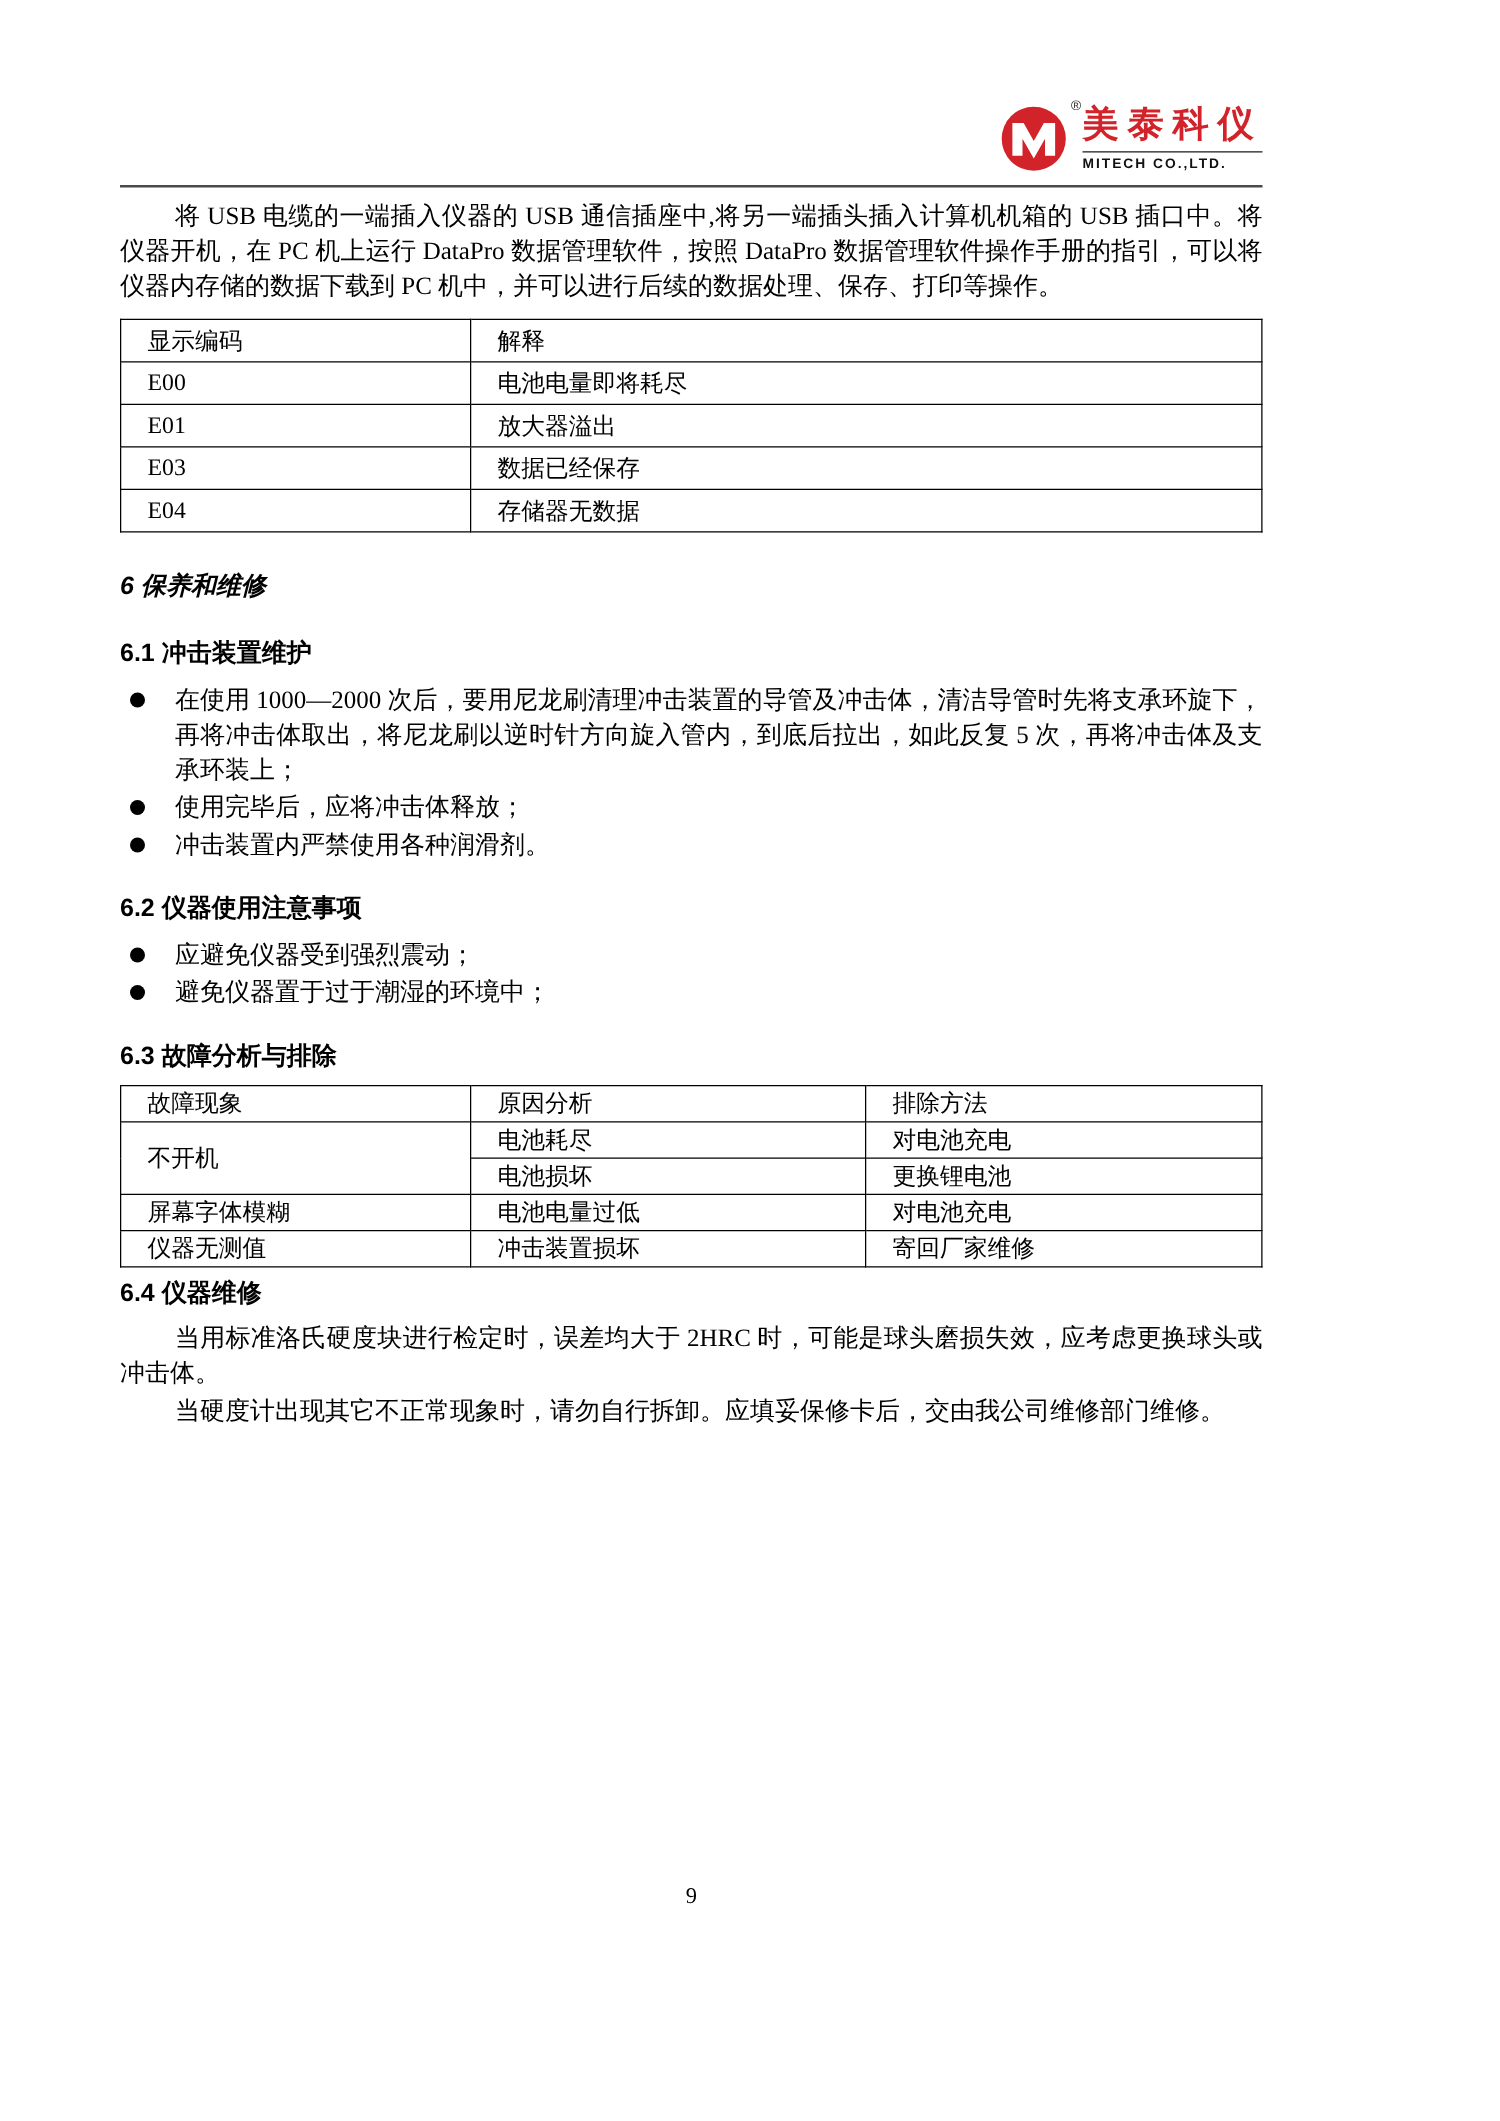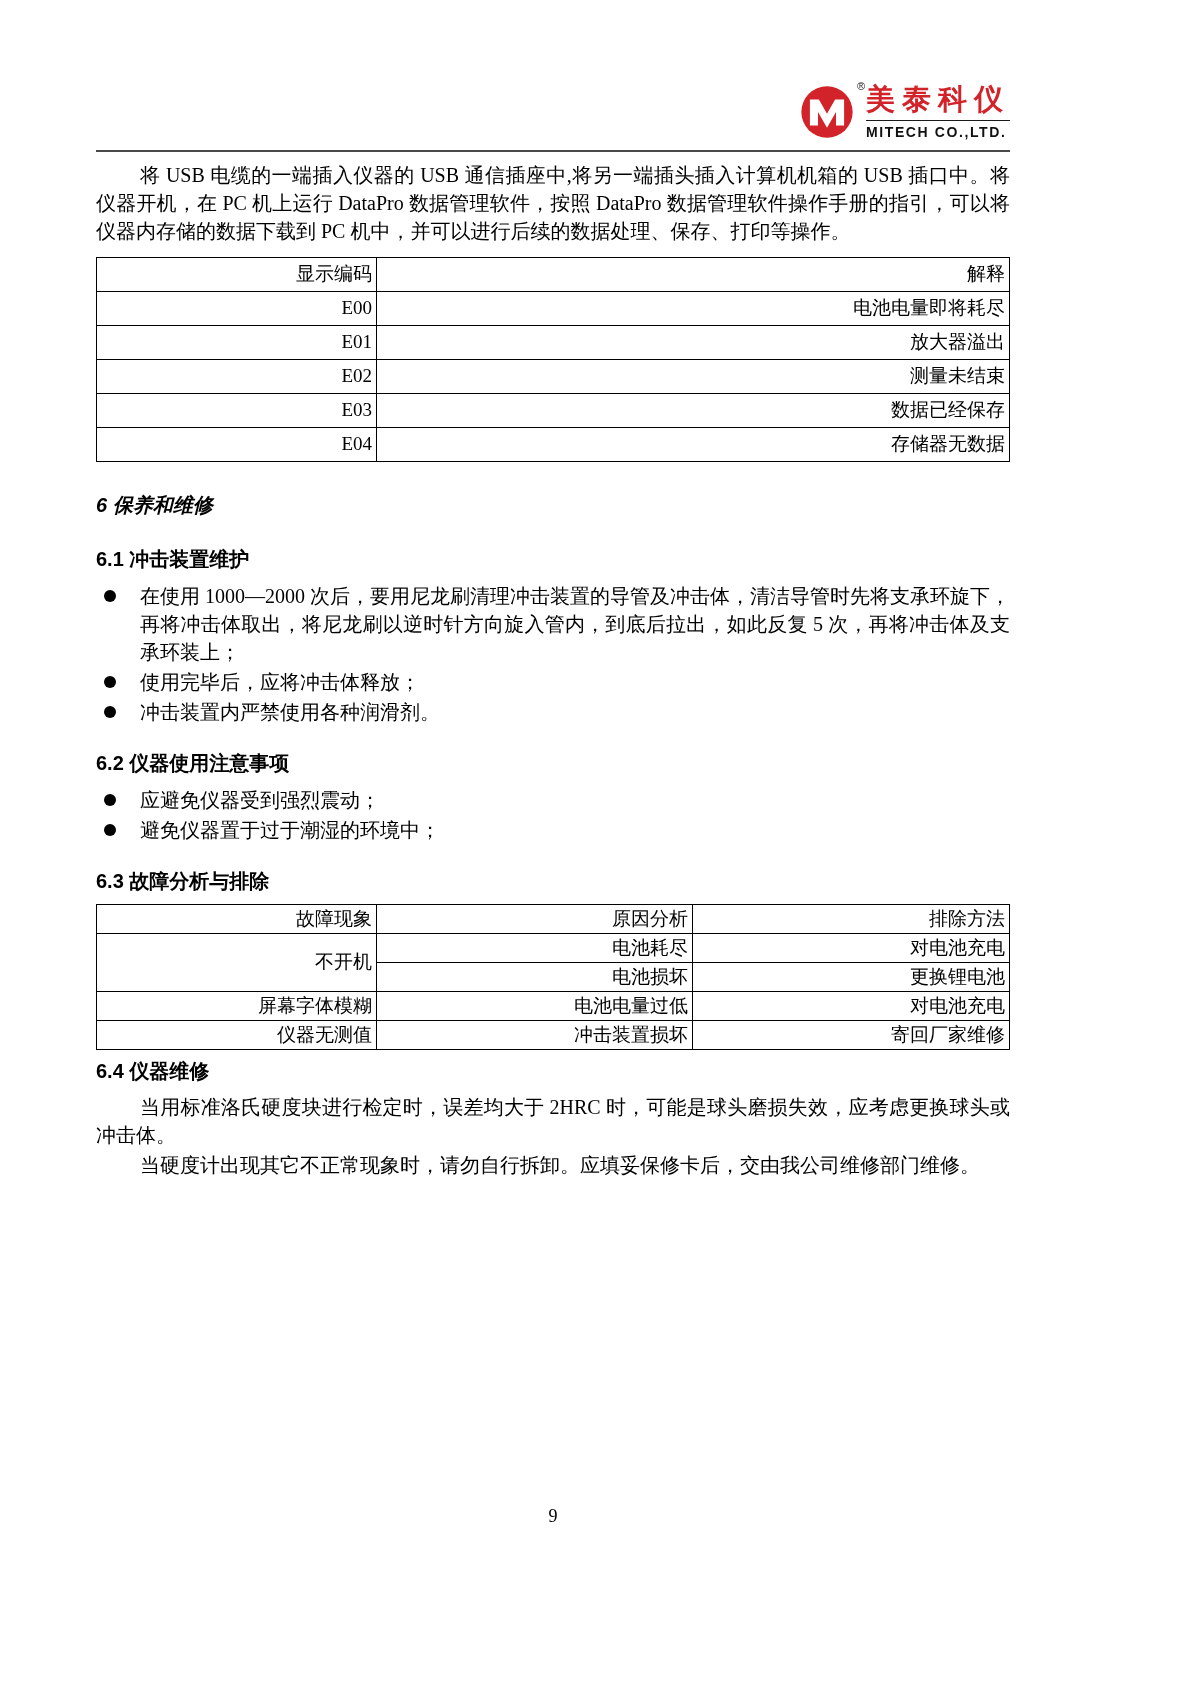--- a/index.html
+++ b/index.html
@@ -28,21 +28,21 @@
   }
   .logo-text { display: flex; flex-direction: column; }
   .brand {
     font-family: "Liberation Sans", "DejaVu Sans", sans-serif;
     font-weight: 700; font-size: 29px; line-height: 1.1;
     color: #d2232a; letter-spacing: 7px; white-space: nowrap;
   }
   .company {
     margin-top: 4px; padding-top: 3px; border-top: 1.5px solid #1a1a1a;
     font-family: "Liberation Sans", "DejaVu Sans", sans-serif;
-    font-weight: 700; font-size: 14px; letter-spacing: 1.6px;
+    font-weight: 700; font-size: 11px; letter-spacing: 1.6px;
     color: #111; white-space: nowrap;
   }
   .header-rule { margin-top: 10px; border-bottom: 2px solid #4a4a4a; }
 
   
   h2 {
     font-family: "Liberation Sans", "DejaVu Sans", sans-serif;
     font-size: 20px; font-weight: 700; color: #000; line-height: 1.3;
   }
   .h-513 { margin-top: 24px; }
@@ -67,22 +67,22 @@
   .dot {
     width: 12px; height: 12px; border-radius: 50%; background: #000;
     margin: 8px 24px 0 8px; flex-shrink: 0;
   }
   .li-text { flex: 1; text-align: justify; }
 
   
   table.tbl { width: 100%; border-collapse: collapse; table-layout: fixed; }
   table.tbl td {
     border: 1.5px solid #000;
-    text-align: right; vertical-align: middle;
-    font-size: 19px; padding: 1px 4px;
+    text-align: left; vertical-align: middle;
+    font-size: 19px; padding: 1px 21px;
   }
   .tbl-msg { margin-top: 12px; }
   .tbl-msg td { height: 34px; }
   .tbl-msg col.c1 { width: 280px; }
   .tbl-fault { margin-top: 10px; }
   .tbl-fault td { height: 27px; }
   .tbl-fault col.c1 { width: 280px; }
   .tbl-fault col.c2 { width: 316px; }
 
   
@@ -128,24 +128,20 @@
         </tr>
         <tr>
           <td>E00</td>
           <td>电池电量即将耗尽</td>
         </tr>
         <tr>
           <td>E01</td>
           <td>放大器溢出</td>
         </tr>
         <tr>
-          <td>E02</td>
-          <td>测量未结束</td>
-        </tr>
-        <tr>
           <td>E03</td>
           <td>数据已经保存</td>
         </tr>
         <tr>
           <td>E04</td>
           <td>存储器无数据</td>
         </tr>
       </tbody>
     </table>
 

